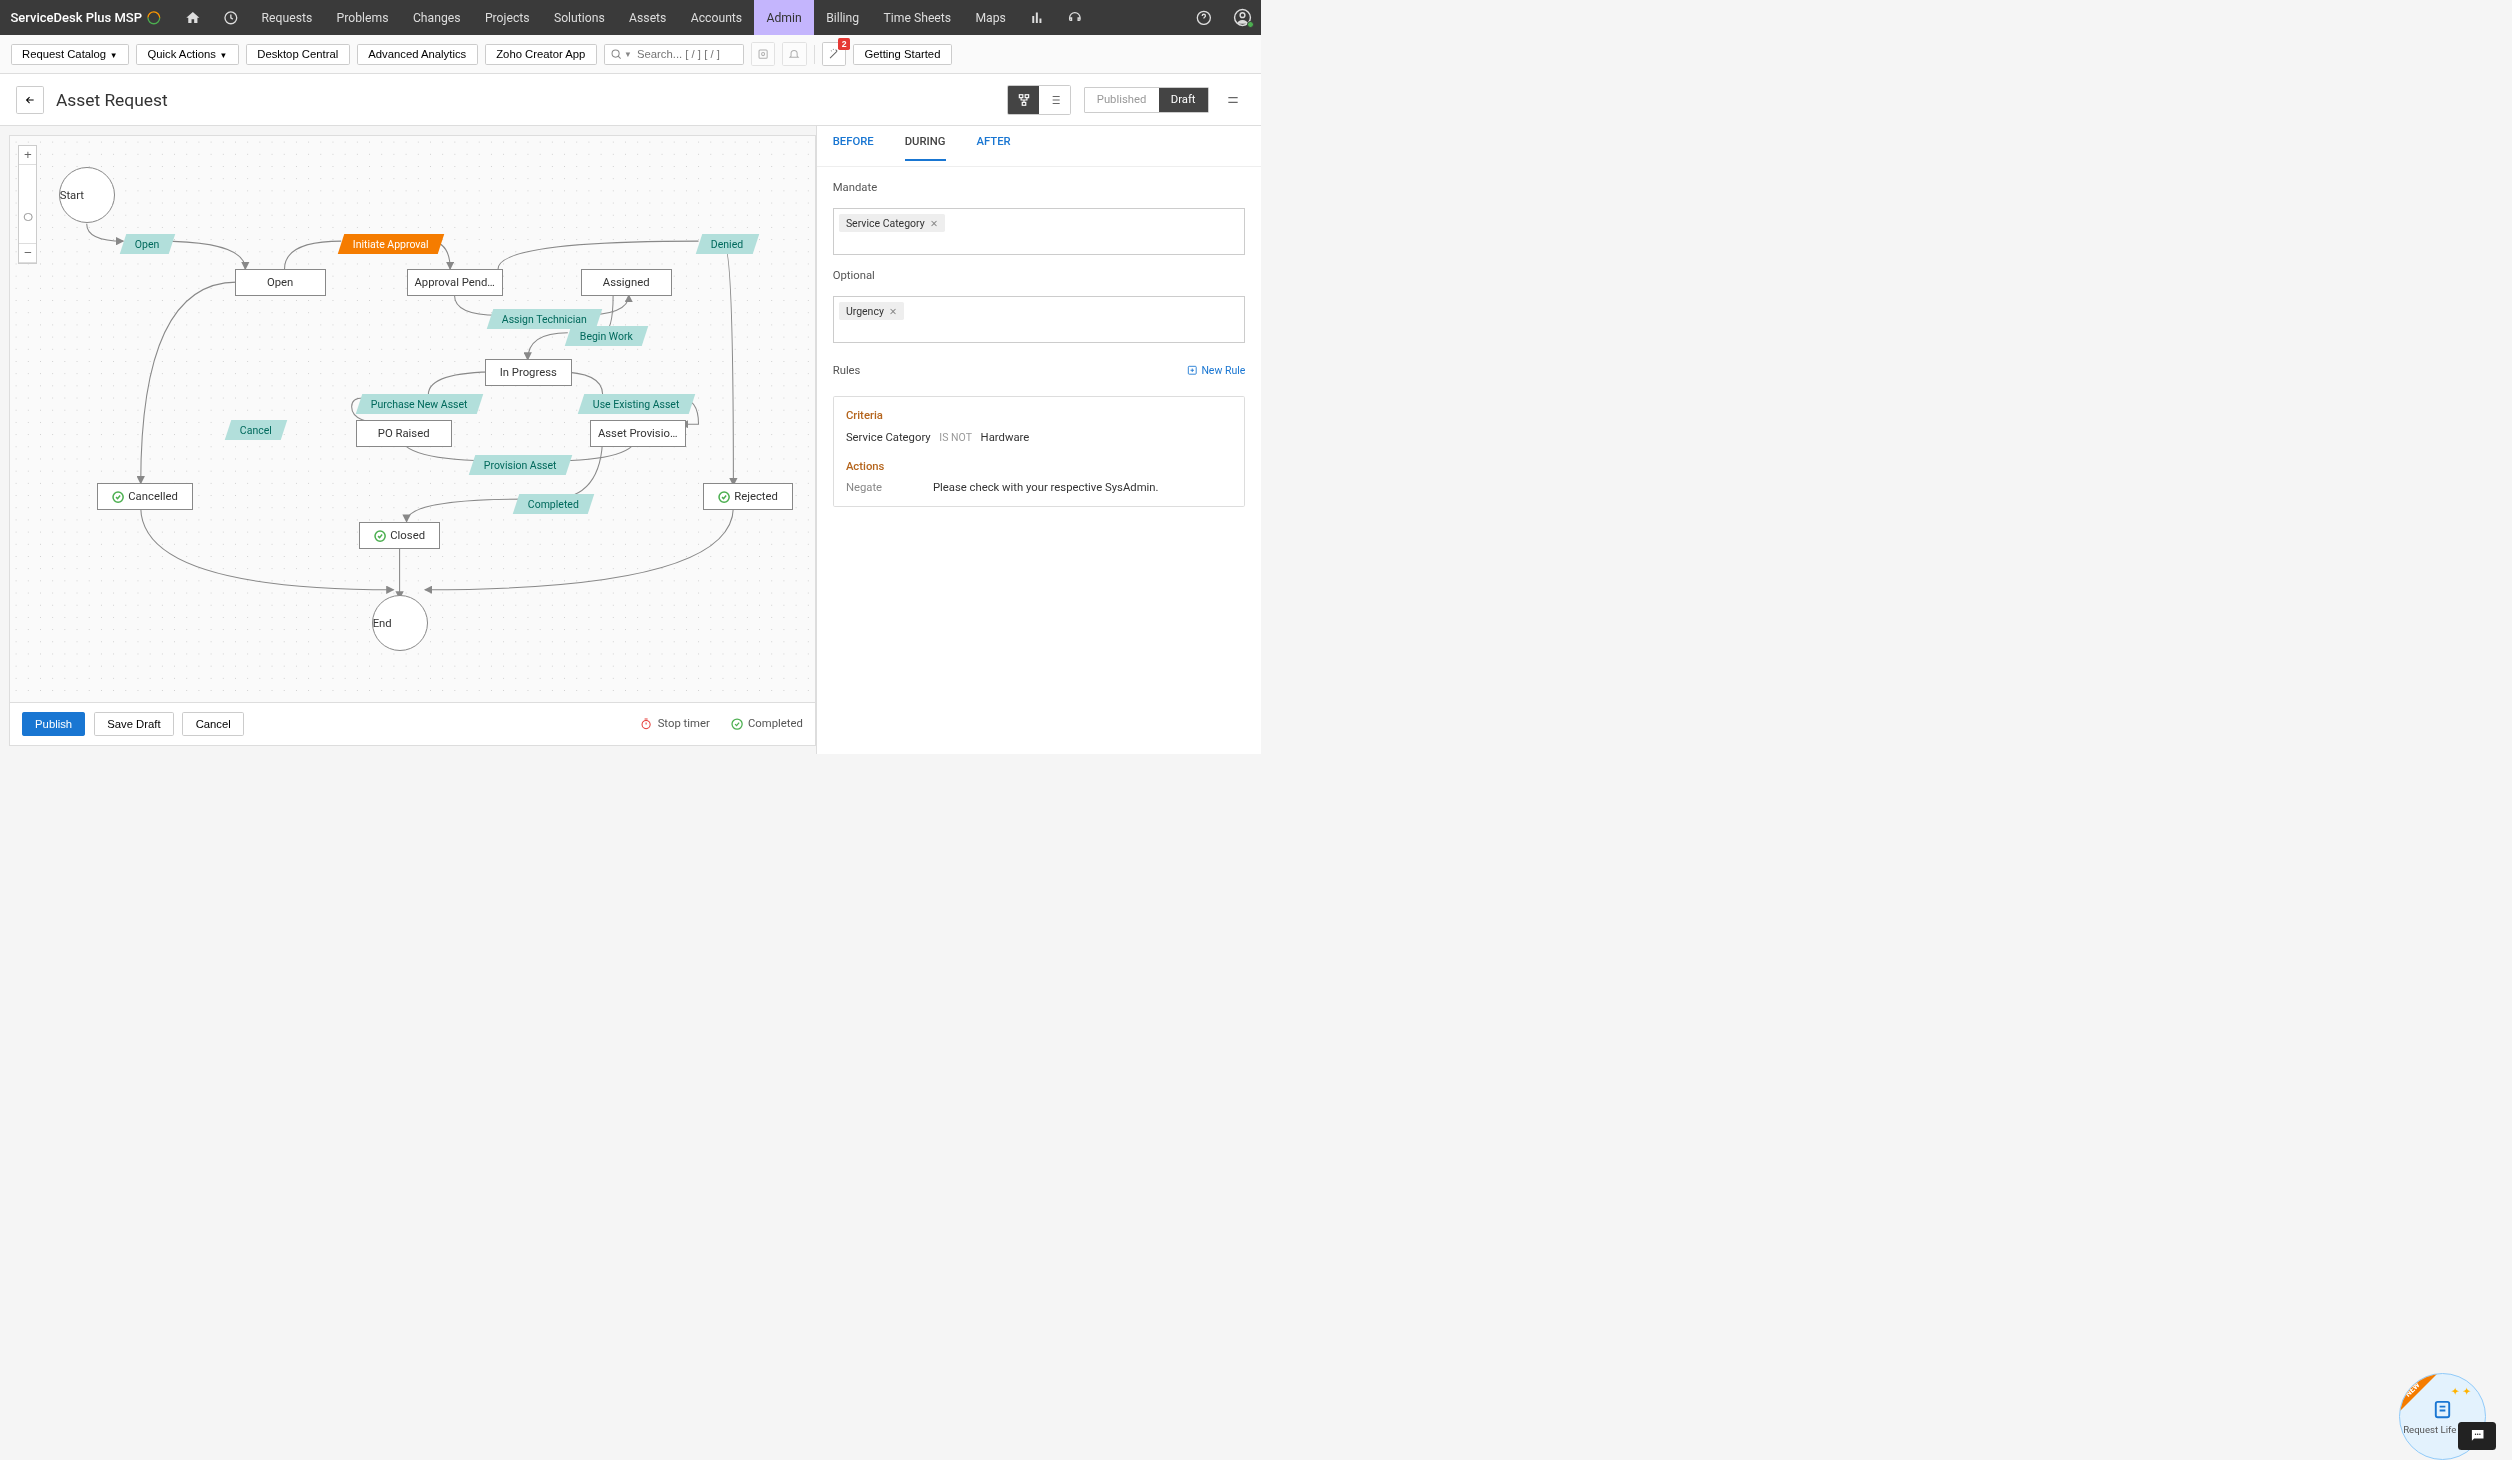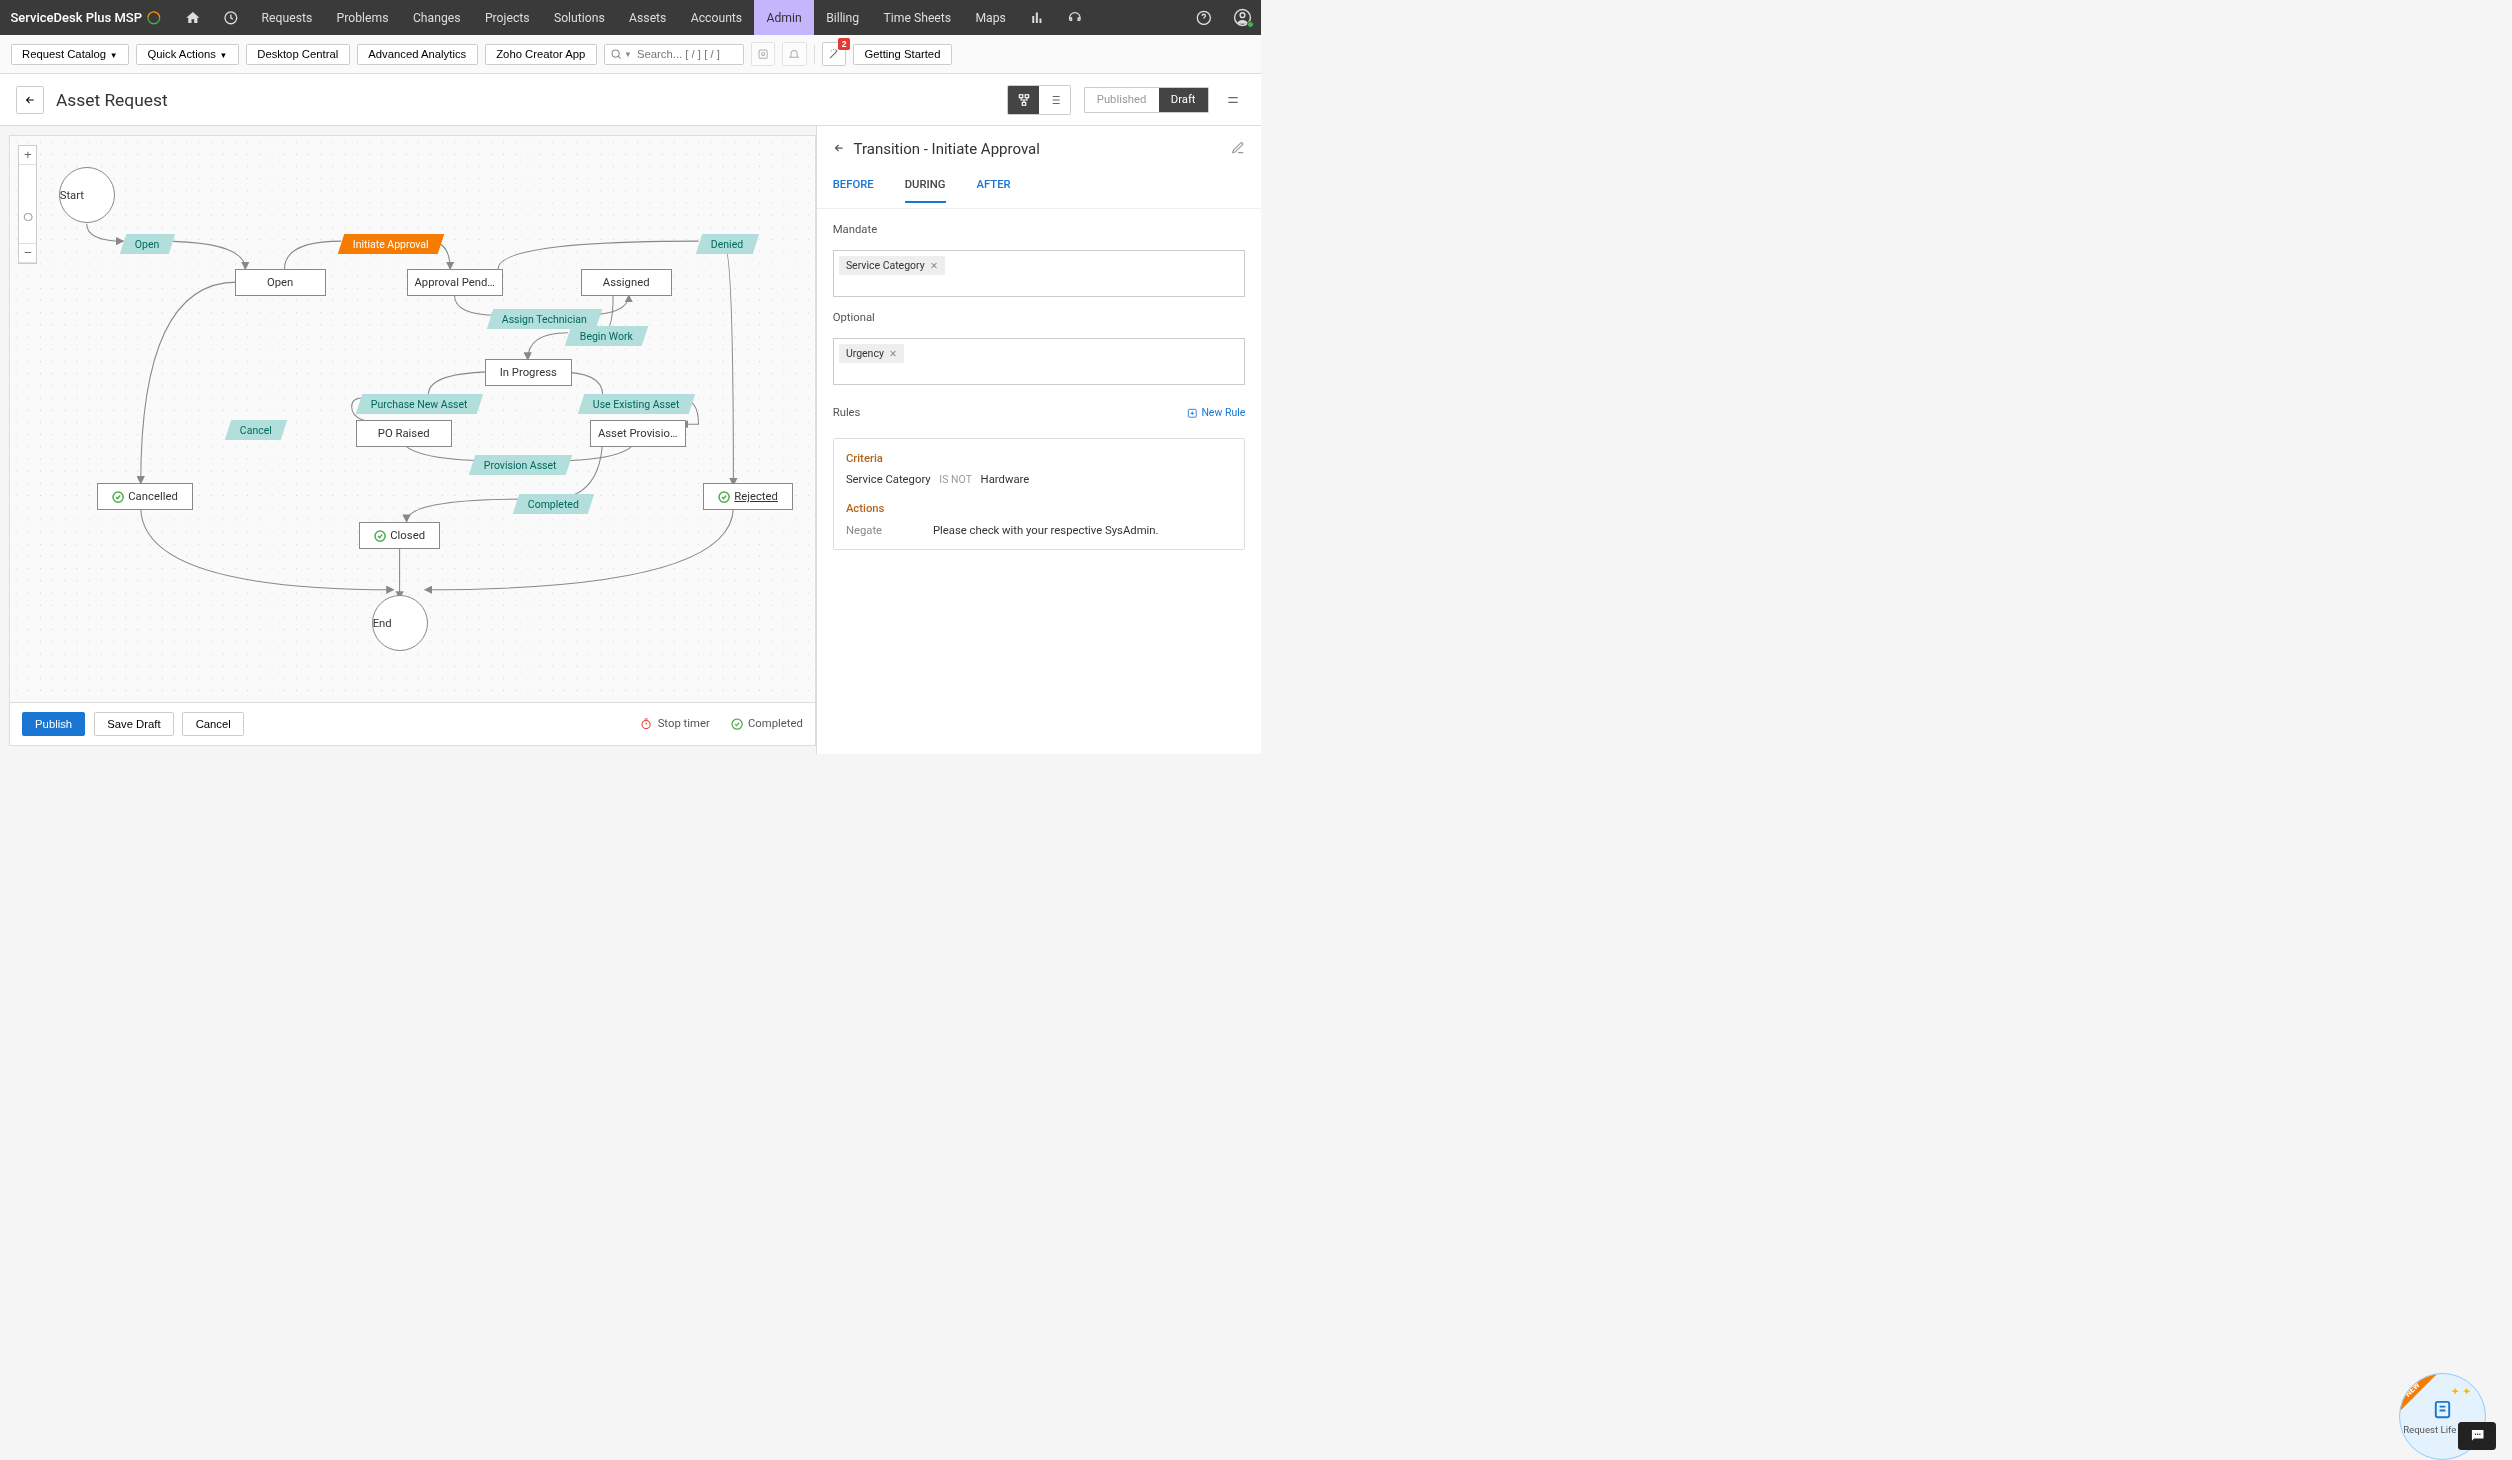--- a/index.html
+++ b/index.html
@@ -319,21 +319,21 @@
       <div class="trans" style="left:462px;top:319px;"><span>Provision Asset</span></div>
       <div class="trans" style="left:506px;top:358px;"><span>Completed</span></div>
       <div class="trans" style="left:218px;top:284px;"><span>Cancel</span></div>
       <div class="node-box" style="left:87px;top:347px;">
           <svg class="check-ic" width="12.2" height="12.2" viewBox="0 0 24 24" fill="none" stroke="currentColor" stroke-width="3">
             <circle cx="12" cy="12" r="10"></circle>
             <path d="M8 12l3 3 5-6"></path>
           </svg>
           <span>Cancelled</span>
         </div>
-      <div class="node-box" style="left:693px;top:347px;text-decoration:underline;">
+      <div class="node-box" style="left:693px;top:347px;">
           <svg class="check-ic" width="12.2" height="12.2" viewBox="0 0 24 24" fill="none" stroke="currentColor" stroke-width="3">
             <circle cx="12" cy="12" r="10"></circle>
             <path d="M8 12l3 3 5-6"></path>
           </svg>
           <span>Rejected</span>
         </div>
       <div class="node-box" style="left:349px;top:386px;">
           <svg class="check-ic" width="12.2" height="12.2" viewBox="0 0 24 24" fill="none" stroke="currentColor" stroke-width="3">
             <circle cx="12" cy="12" r="10"></circle>
             <path d="M8 12l3 3 5-6"></path>
@@ -360,29 +360,20 @@
           <svg width="12.2" height="12.2" viewBox="0 0 24 24" fill="none" stroke="currentColor" stroke-width="2.5">
             <circle cx="12" cy="12" r="10"></circle>
             <path d="M8 12l3 3 5-6"></path>
           </svg>
           <span>Completed</span>
         </div>
     </div>
   </div>
 
   <div class="sidepanel">
-    <div class="sp-head">
-      <span class="backarr"><svg width="12.2" height="12.2" viewBox="0 0 24 24" fill="none" stroke="currentColor" stroke-width="2.5">
-            <path d="M19 12H5M11 18l-6-6 6-6"></path>
-          </svg></span>
-      <div class="sp-title">Transition - Initiate Approval</div>
-      <span class="sp-edit"><svg width="14" height="14" viewBox="0 0 24 24" fill="none" stroke="currentColor" stroke-width="2">
-            <path d="M12 20h9M16.5 3.5a2.1 2.1 0 113 3L7 19l-4 1 1-4z"></path>
-          </svg></span>
-    </div>
     <div class="sp-tabs">
       <div class="sp-tab">BEFORE</div>
       <div class="sp-tab active">DURING</div>
       <div class="sp-tab">AFTER</div>
     </div>
     <div class="sp-body">
       <div class="sp-label">Mandate</div>
       <div class="tagbox">
         <span class="tag">
             <span>Service Category</span>

